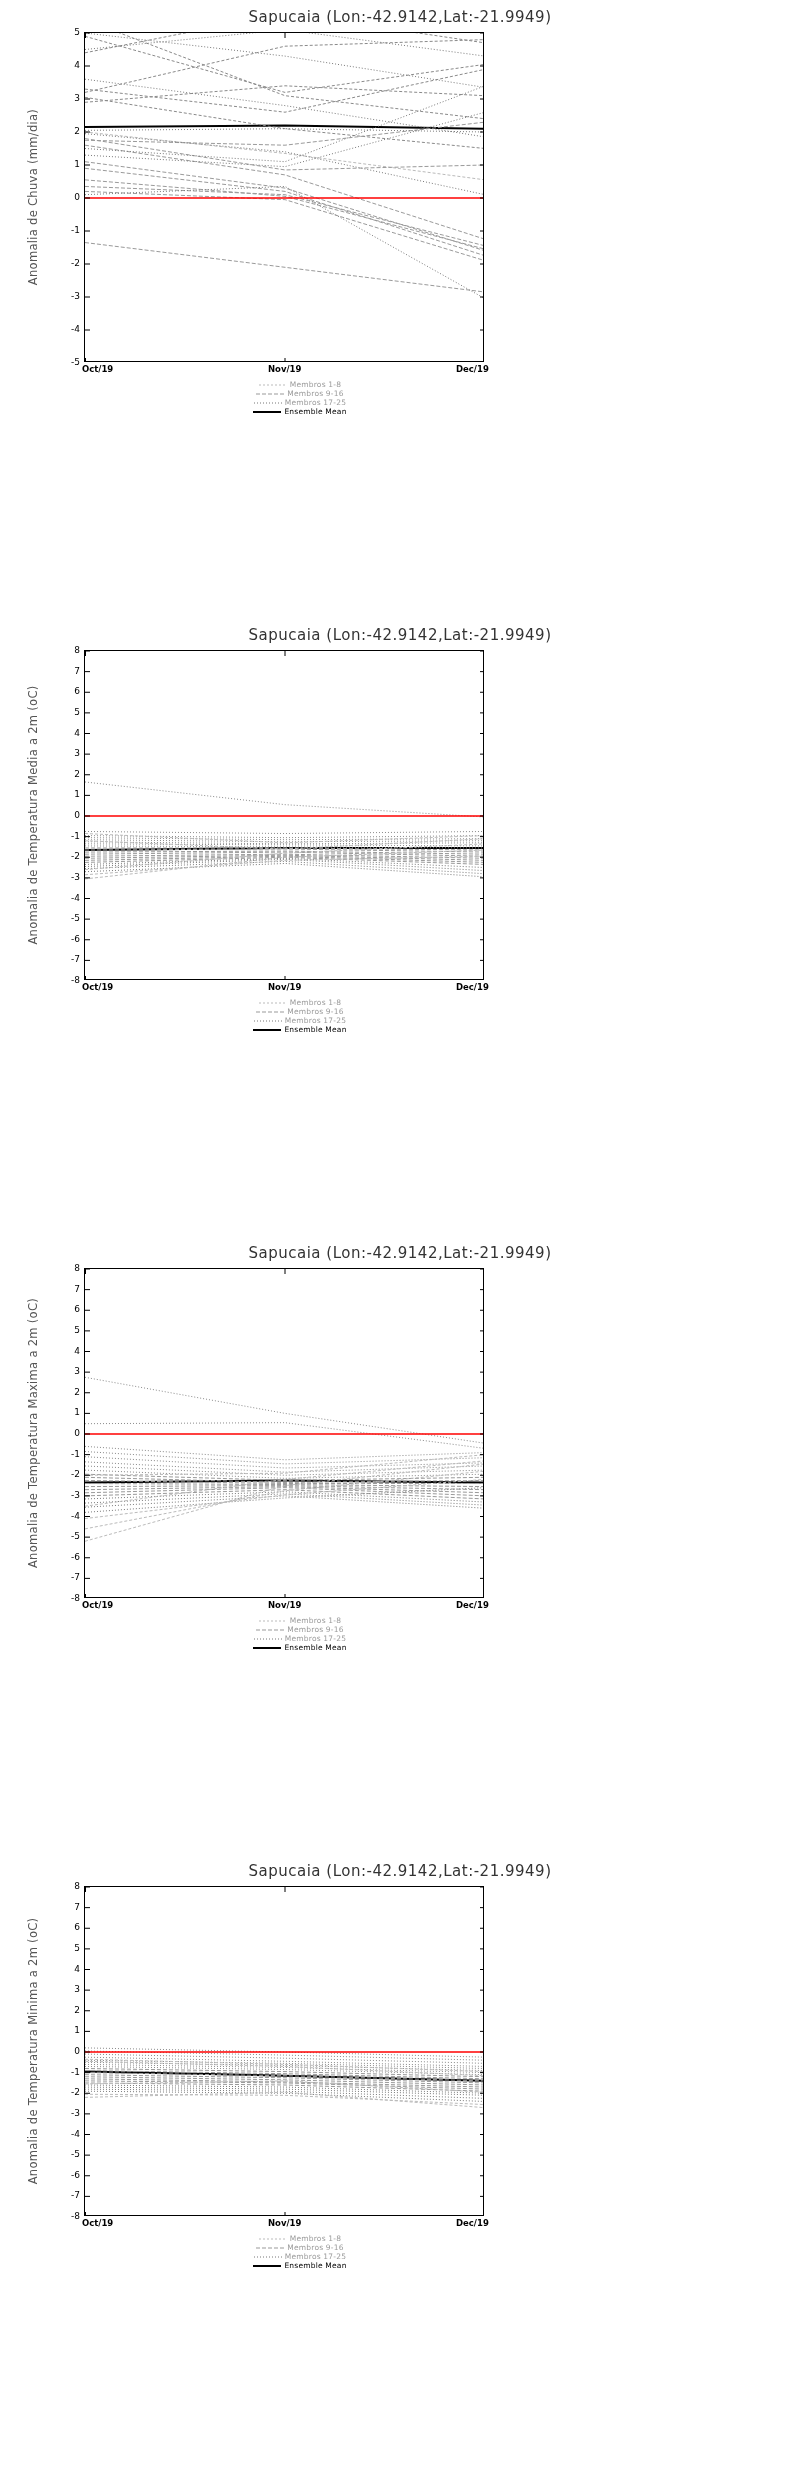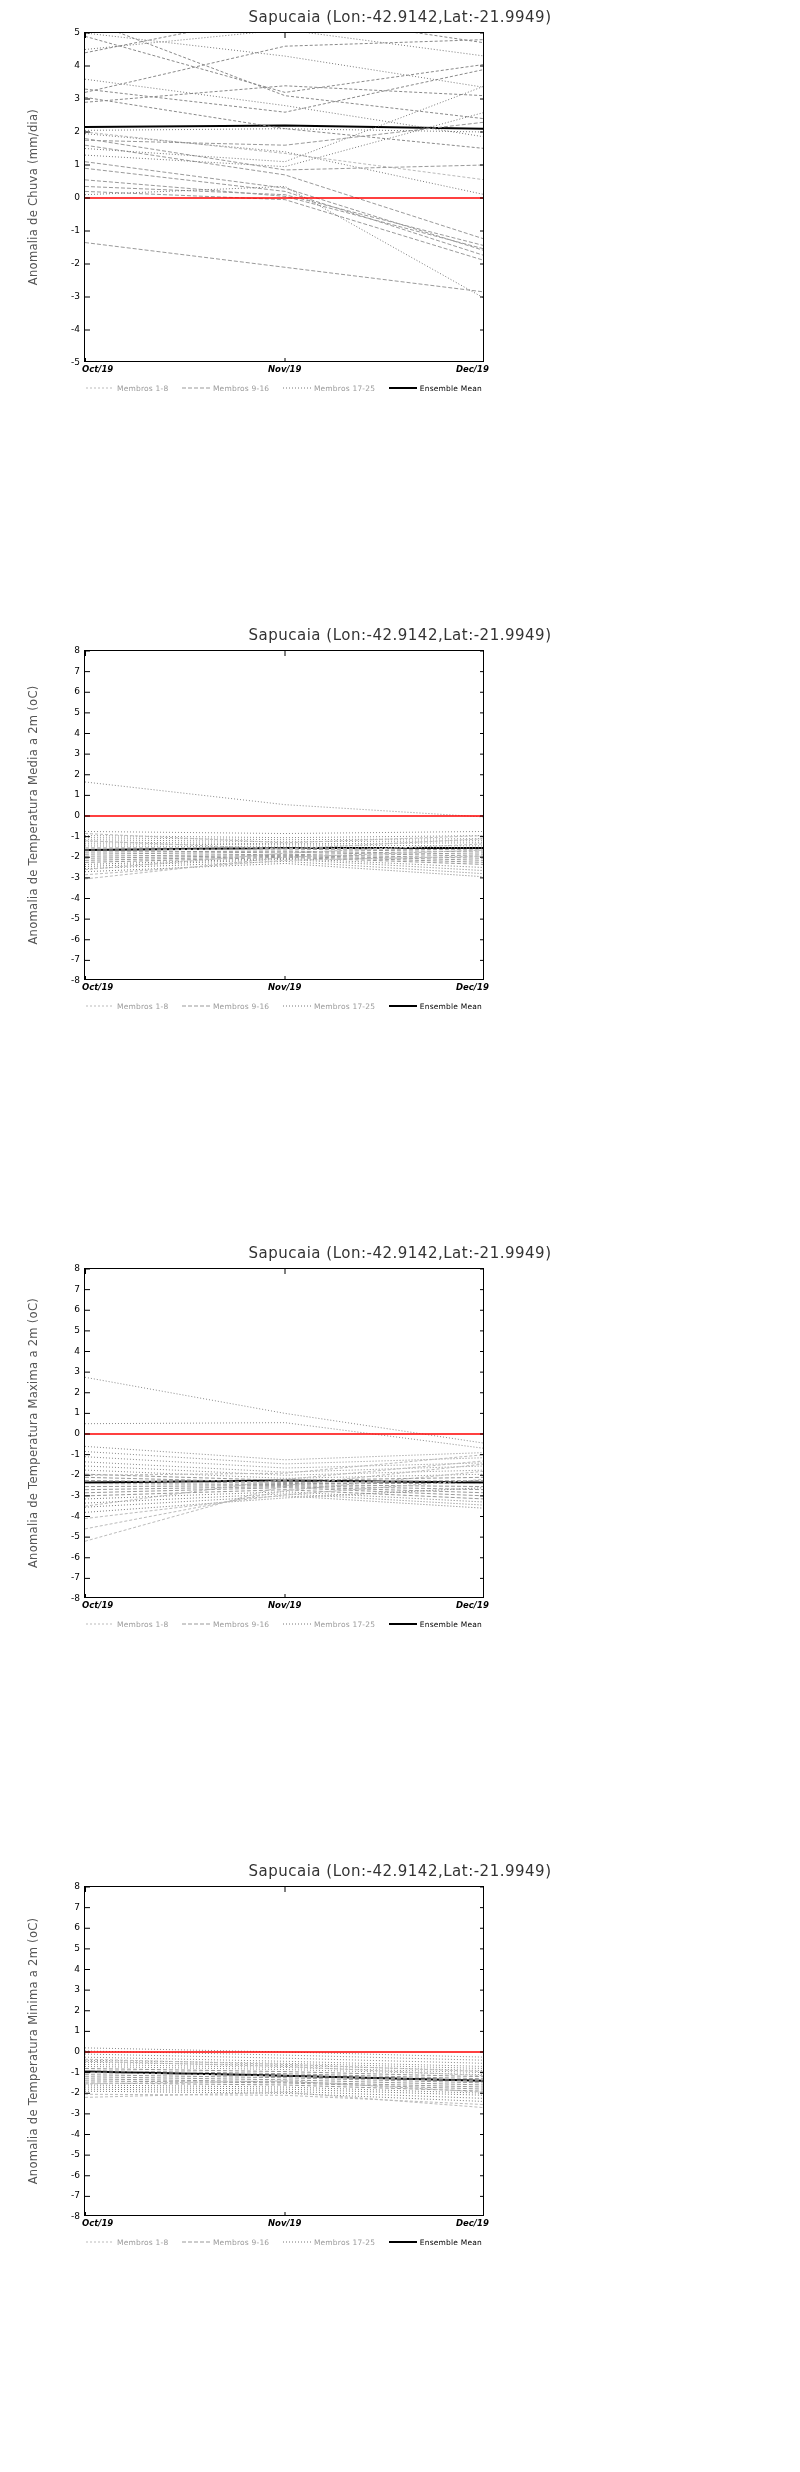--- a/index.html
+++ b/index.html
@@ -73,34 +73,34 @@
     font-weight: bold;
     color: #000;
     white-space: nowrap;
   }
   .xticks-wrap {
     position: absolute;
     left: 0;
     top: 0;
     width: 652px;
     height: 14px;
-    font-style: italic;
   }
   .legend {
     position: absolute;
-    left: 84px;
+    left: 100px;
     width: 400px;
     height: 16px;
     font-size: 8px;
     color: #8a8a8a;
     display: flex;
     align-items: center;
     justify-content: space-between;
     padding: 0 2px;
     box-sizing: border-box;
+    flex-direction: column;
   }
   .legend-item {
     display: flex;
     align-items: center;
     gap: 3px;
     white-space: nowrap;
   }
   .legend-label {
     font-size: 7.5px;
     letter-spacing: 0.2px;

